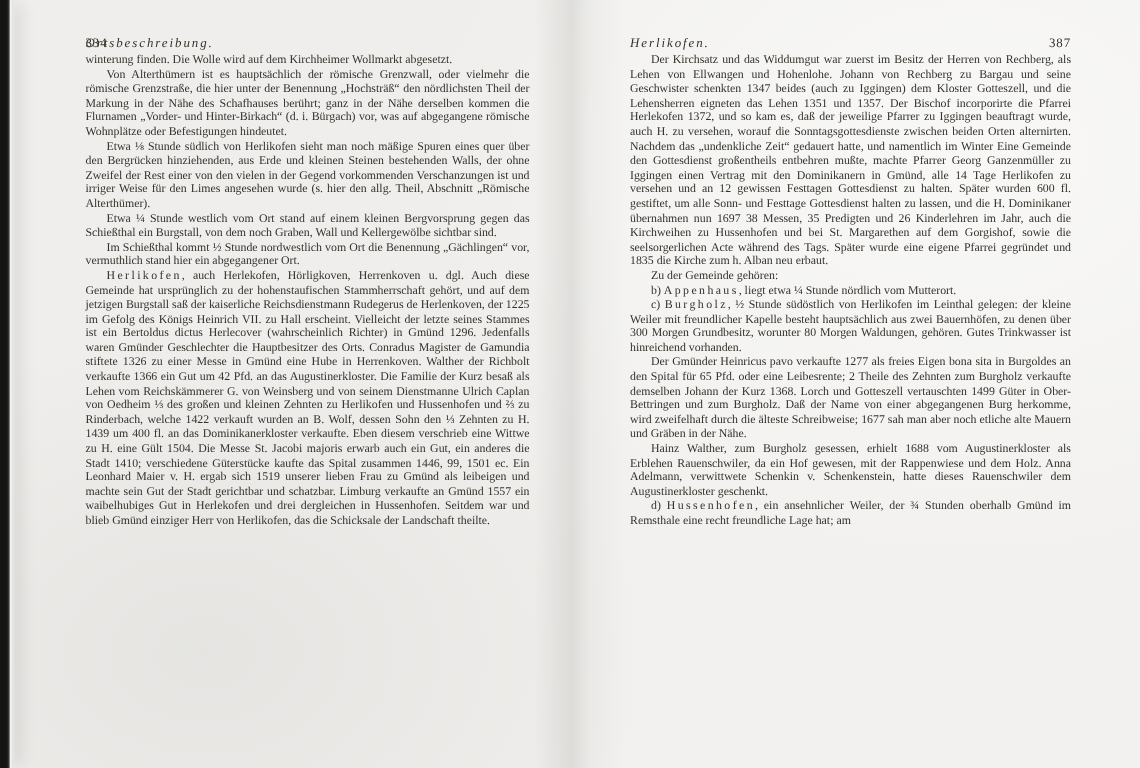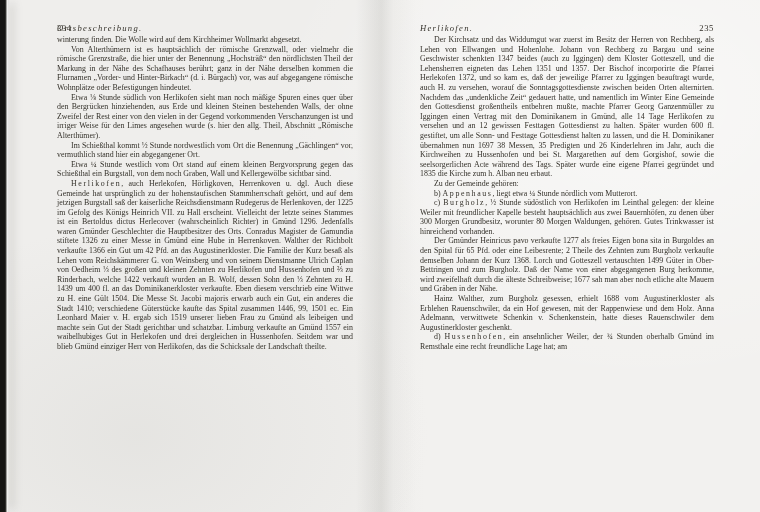--- a/index.html
+++ b/index.html
@@ -47,30 +47,30 @@
 
   <div class="page page-left">
     <div class="pg-header">
       <span class="pagenum">334</span>
       <span class="running">Ortsbeschreibung.</span>
     </div>
     <div class="body" id="left-body">
         <p class="">winterung finden. Die Wolle wird auf dem Kirchheimer Wollmarkt abgesetzt.</p>
         <p class="indent">Von Alterthümern ist es hauptsächlich der römische Grenzwall, oder vielmehr die römische Grenzstraße, die hier unter der Benennung „Hochsträß“ den nördlichsten Theil der Markung in der Nähe des Schafhauses berührt; ganz in der Nähe derselben kommen die Flurnamen „Vorder- und Hinter-Birkach“ (d. i. Bürgach) vor, was auf abgegangene römische Wohnplätze oder Befestigungen hindeutet.</p>
         <p class="indent">Etwa ⅛ Stunde südlich von Herlikofen sieht man noch mäßige Spuren eines quer über den Bergrücken hinziehenden, aus Erde und kleinen Steinen bestehenden Walls, der ohne Zweifel der Rest einer von den vielen in der Gegend vorkommenden Verschanzungen ist und irriger Weise für den Limes angesehen wurde (s. hier den allg. Theil, Abschnitt „Römische Alterthümer).</p>
+        <p class="indent">Etwa ¼ Stunde westlich vom Ort stand auf einem kleinen Bergvorsprung gegen das Schießthal ein Burgstall, von dem noch Graben, Wall und Kellergewölbe sichtbar sind.</p>
         <p class="indent">Im Schießthal kommt ½ Stunde nordwestlich vom Ort die Benennung „Gächlingen“ vor, vermuthlich stand hier ein abgegangener Ort.</p>
-        <p class="indent">Etwa ¼ Stunde westlich vom Ort stand auf einem kleinen Bergvorsprung gegen das Schießthal ein Burgstall, von dem noch Graben, Wall und Kellergewölbe sichtbar sind.</p>
         <p class="indent"><span class="spaced">Herlikofen</span>, auch Herlekofen, Hörligkoven, Herrenkoven u. dgl. Auch diese Gemeinde hat ursprünglich zu der hohenstaufischen Stammherrschaft gehört, und auf dem jetzigen Burgstall saß der kaiserliche Reichsdienstmann Rudegerus de Herlenkoven, der 1225 im Gefolg des Königs Heinrich VII. zu Hall erscheint. Vielleicht der letzte seines Stammes ist ein Bertoldus dictus Herlecover (wahrscheinlich Richter) in Gmünd 1296. Jedenfalls waren Gmünder Geschlechter die Hauptbesitzer des Orts. Conradus Magister de Gamundia stiftete 1326 zu einer Messe in Gmünd eine Hube in Herrenkoven. Walther der Richbolt verkaufte 1366 ein Gut um 42 Pfd. an das Augustinerkloster. Die Familie der Kurz besaß als Lehen vom Reichskämmerer G. von Weinsberg und von seinem Dienstmanne Ulrich Caplan von Oedheim ⅓ des großen und kleinen Zehnten zu Herlikofen und Hussenhofen und ⅔ zu Rinderbach, welche 1422 verkauft wurden an B. Wolf, dessen Sohn den ⅓ Zehnten zu H. 1439 um 400 fl. an das Dominikanerkloster verkaufte. Eben diesem verschrieb eine Wittwe zu H. eine Gült 1504. Die Messe St. Jacobi majoris erwarb auch ein Gut, ein anderes die Stadt 1410; verschiedene Güterstücke kaufte das Spital zusammen 1446, 99, 1501 ec. Ein Leonhard Maier v. H. ergab sich 1519 unserer lieben Frau zu Gmünd als leibeigen und machte sein Gut der Stadt gerichtbar und schatzbar. Limburg verkaufte an Gmünd 1557 ein waibelhubiges Gut in Herlekofen und drei dergleichen in Hussenhofen. Seitdem war und blieb Gmünd einziger Herr von Herlikofen, das die Schicksale der Landschaft theilte.</p>
       </div>
   </div>
 
   <div class="page page-right">
     <div class="pg-header">
       <span class="running">Herlikofen.</span>
-      <span class="pagenum">235</span>
+      <span class="pagenum">387</span>
     </div>
     <div class="body" id="right-body">
         <p class="indent">Der Kirchsatz und das Widdumgut war zuerst im Besitz der Herren von Rechberg, als Lehen von Ellwangen und Hohenlohe. Johann von Rechberg zu Bargau und seine Geschwister schenkten 1347 beides (auch zu Iggingen) dem Kloster Gotteszell, und die Lehensherren eigneten das Lehen 1351 und 1357. Der Bischof incorporirte die Pfarrei Herlekofen 1372, und so kam es, daß der jeweilige Pfarrer zu Iggingen beauftragt wurde, auch H. zu versehen, worauf die Sonntagsgottesdienste zwischen beiden Orten alternirten. Nachdem das „undenkliche Zeit“ gedauert hatte, und namentlich im Winter Eine Gemeinde den Gottesdienst großentheils entbehren mußte, machte Pfarrer Georg Ganzenmüller zu Iggingen einen Vertrag mit den Dominikanern in Gmünd, alle 14 Tage Herlikofen zu versehen und an 12 gewissen Festtagen Gottesdienst zu halten. Später wurden 600 fl. gestiftet, um alle Sonn- und Festtage Gottesdienst halten zu lassen, und die H. Dominikaner übernahmen nun 1697 38 Messen, 35 Predigten und 26 Kinderlehren im Jahr, auch die Kirchweihen zu Hussenhofen und bei St. Margarethen auf dem Gorgishof, sowie die seelsorgerlichen Acte während des Tags. Später wurde eine eigene Pfarrei gegründet und 1835 die Kirche zum h. Alban neu erbaut.</p>
         <p class="indent">Zu der Gemeinde gehören:</p>
         <p class="indent">b) <span class="spaced">Appenhaus</span>, liegt etwa ¼ Stunde nördlich vom Mutterort.</p>
         <p class="indent">c) <span class="spaced">Burgholz</span>, ½ Stunde südöstlich von Herlikofen im Leinthal gelegen: der kleine Weiler mit freundlicher Kapelle besteht hauptsächlich aus zwei Bauernhöfen, zu denen über 300 Morgen Grundbesitz, worunter 80 Morgen Waldungen, gehören. Gutes Trinkwasser ist hinreichend vorhanden.</p>
         <p class="indent">Der Gmünder Heinricus pavo verkaufte 1277 als freies Eigen bona sita in Burgoldes an den Spital für 65 Pfd. oder eine Leibesrente; 2 Theile des Zehnten zum Burgholz verkaufte demselben Johann der Kurz 1368. Lorch und Gotteszell vertauschten 1499 Güter in Ober-Bettringen und zum Burgholz. Daß der Name von einer abgegangenen Burg herkomme, wird zweifelhaft durch die älteste Schreibweise; 1677 sah man aber noch etliche alte Mauern und Gräben in der Nähe.</p>
         <p class="indent">Hainz Walther, zum Burgholz gesessen, erhielt 1688 vom Augustinerkloster als Erblehen Rauenschwiler, da ein Hof gewesen, mit der Rappenwiese und dem Holz. Anna Adelmann, verwittwete Schenkin v. Schenkenstein, hatte dieses Rauenschwiler dem Augustinerkloster geschenkt.</p>
         <p class="indent">d) <span class="spaced">Hussenhofen</span>, ein ansehnlicher Weiler, der ¾ Stunden oberhalb Gmünd im Remsthale eine recht freundliche Lage hat; am</p>
       </div>

